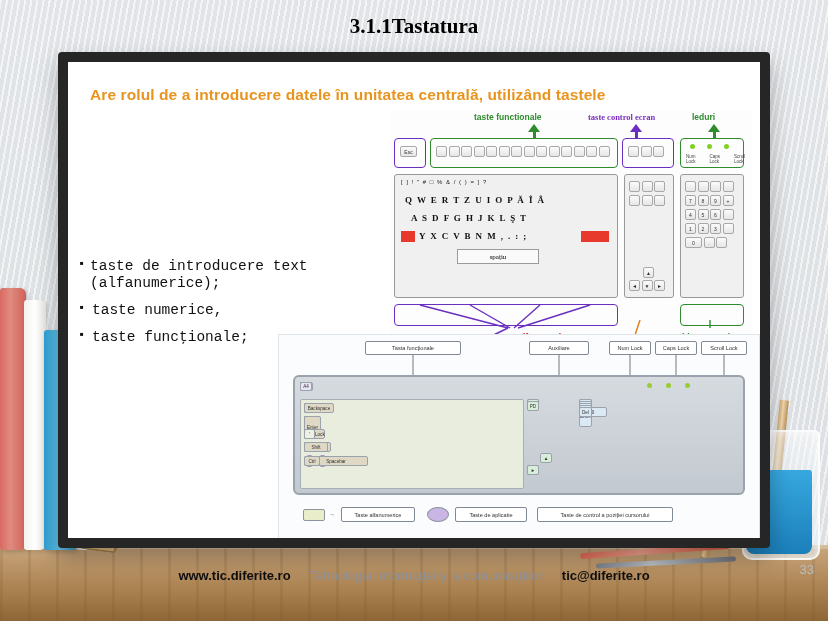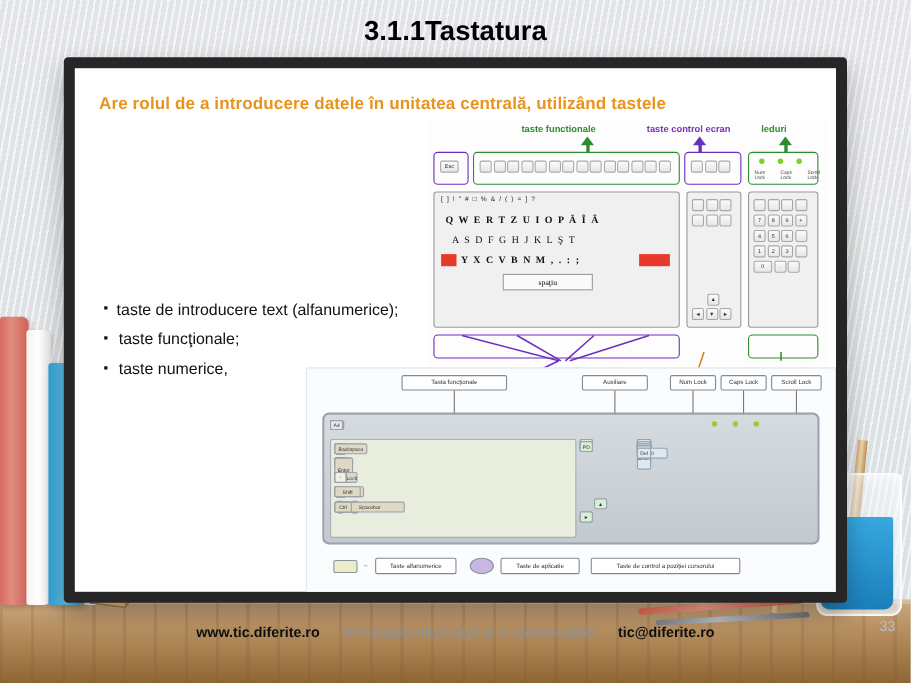--- a/index.html
+++ b/index.html
@@ -137,24 +137,24 @@
     position: relative;
     overflow: hidden;
   }
 
   
   .slide-title {
     position: absolute;
     left: 0; top: 14px;
     width: 828px;
     text-align: center;
-    font-size: 25px;
+    font-size: 21px;
     font-weight: bold;
     color: #000000;
-    font-family: Liberation Sans, sans-serif;
+    font-family: Liberation Serif, serif;
   }
 
   
   .lead-line {
     position: absolute;
     left: 22px; top: 24px;
     width: 660px;
     font-size: 15.5px;
     font-weight: bold;
     color: #E8941E;
@@ -163,23 +163,24 @@
   .intro-text {
     position: absolute;
     left: 18px; top: 162px;
     font-size: 15px;
     color: #111;
   }
   .bullets {
     position: absolute;
     left: 8px; top: 196px;
     width: 290px;
-    margin: 16px;
+    margin: 0;
     padding: 0;
     list-style: none;
+    font-family: Liberation Mono, monospace;
   }
   .bullets li {
     font-size: 14.5px;
     color: #111;
     margin: 0 0 10px 0;
     line-height: 1.18;
     padding-left: 16px;
     position: relative;
   }
   .bullets li::before {
@@ -193,21 +194,21 @@
 
   
   .kb1 {
     position: absolute;
     left: 322px; top: 48px;
     width: 362px; height: 250px;
     background: #fdfdfd;
   }
   .lbl { position: absolute; font-size: 8.5px; font-weight: bold; white-space: nowrap;}
   .lbl.green { color: #2e8b2e; }
-  .lbl.purple { color: #7b2fbe; }
+  .lbl.purple { color: #7b2fbe; font-family: Liberation Serif, serif; }
   .lbl.orange { color: #e07b18; }
   .lbl.red { color: #cc1111; }
 
   .kbox {
     position: absolute;
     border: 1.4px solid #999;
     border-radius: 3px;
     background: #f0f0f0;
     box-sizing: border-box;
   }
@@ -344,22 +345,22 @@
 <div class="slide-title">3.1.1Tastatura</div>
 
 <div class="board-frame">
   <div class="board">
 
     <div class="lead-line">Are rolul de a  introducere datele în unitatea centrală, utilizând tastele</div>
 
 
     <ul class="bullets">
       <li class="first">taste de introducere text (alfanumerice);</li>
+      <li>taste numerice,</li>
       <li>taste funcţionale;</li>
-      <li>taste numerice,</li>
     </ul>
 
     <div class="kb1">
 
       <div class="lbl green" style="left:84px; top:2px;">taste functionale</div>
       <div class="lbl purple" style="left:198px; top:2px;">taste control ecran</div>
       <div class="lbl green" style="left:302px; top:2px;">leduri</div>
 
       <div class="arrow-up" style="left:138px; top:14px; border-bottom:8px solid #2e8b2e;"></div>
       <div style="position:absolute; left:143px; top:21px; width:3px; height:8px; background:#2e8b2e;"></div>
@@ -408,21 +409,21 @@
       </div>
       <div style="position:absolute; left:296px; top:44px; font-size:4.5px; color:#444; display:flex; gap:7px;">
         <span>Num Lock</span>
         <span>Caps Lock</span>
         <span>Scroll Lock</span>
       </div>
 
       <div class="kbox" style="left:4px; top:64px; width:224px; height:124px;">
         <div style="position:absolute; left:6px; top:4px; font-size:6px; color:#222; letter-spacing:1px;">[ ] ! " # □ % &amp; / ( ) =  ] ?</div>
         <div style="position:absolute; left:10px; top:20px; font-size:9px; font-weight:bold; color:#111; letter-spacing:1.4px; font-family:'Liberation Serif',serif;">Q W E R T Z U I O P Ă Î Â</div>
-        <div style="position:absolute; left:16px; top:38px; font-size:9px; font-weight:normal; color:#111; letter-spacing:1.4px; font-family:'Liberation Serif',serif;">A S D F G H J K L Ş T</div>
+        <div style="position:absolute; left:16px; top:38px; font-size:9px; font-weight:bold; color:#111; letter-spacing:1.4px; font-family:'Liberation Serif',serif;">A S D F G H J K L Ş T</div>
         <div style="position:absolute; left:24px; top:56px; font-size:9px; font-weight:bold; color:#111; letter-spacing:1.4px; font-family:'Liberation Serif',serif;">Y X C V B N M , . : ;</div>
         <div style="position:absolute; left:6px; top:56px; width:14px; height:11px; background:#e83a2c;"></div>
         <div style="position:absolute; left:186px; top:56px; width:28px; height:11px; background:#e83a2c;"></div>
         <div style="position:absolute; left:62px; top:74px; width:80px; height:13px; border:1px solid #9b9b9b; background:#fafafa; display:flex; align-items:center; justify-content:center; font-size:7px; font-family:'Liberation Serif',serif;">spaţiu</div>
       </div>
 
       <div class="kbox" style="left:234px; top:64px; width:50px; height:124px;">
         <div class="krow" style="left:4px; top:6px;">
           <div class="key"></div>
             <div class="key"></div>

